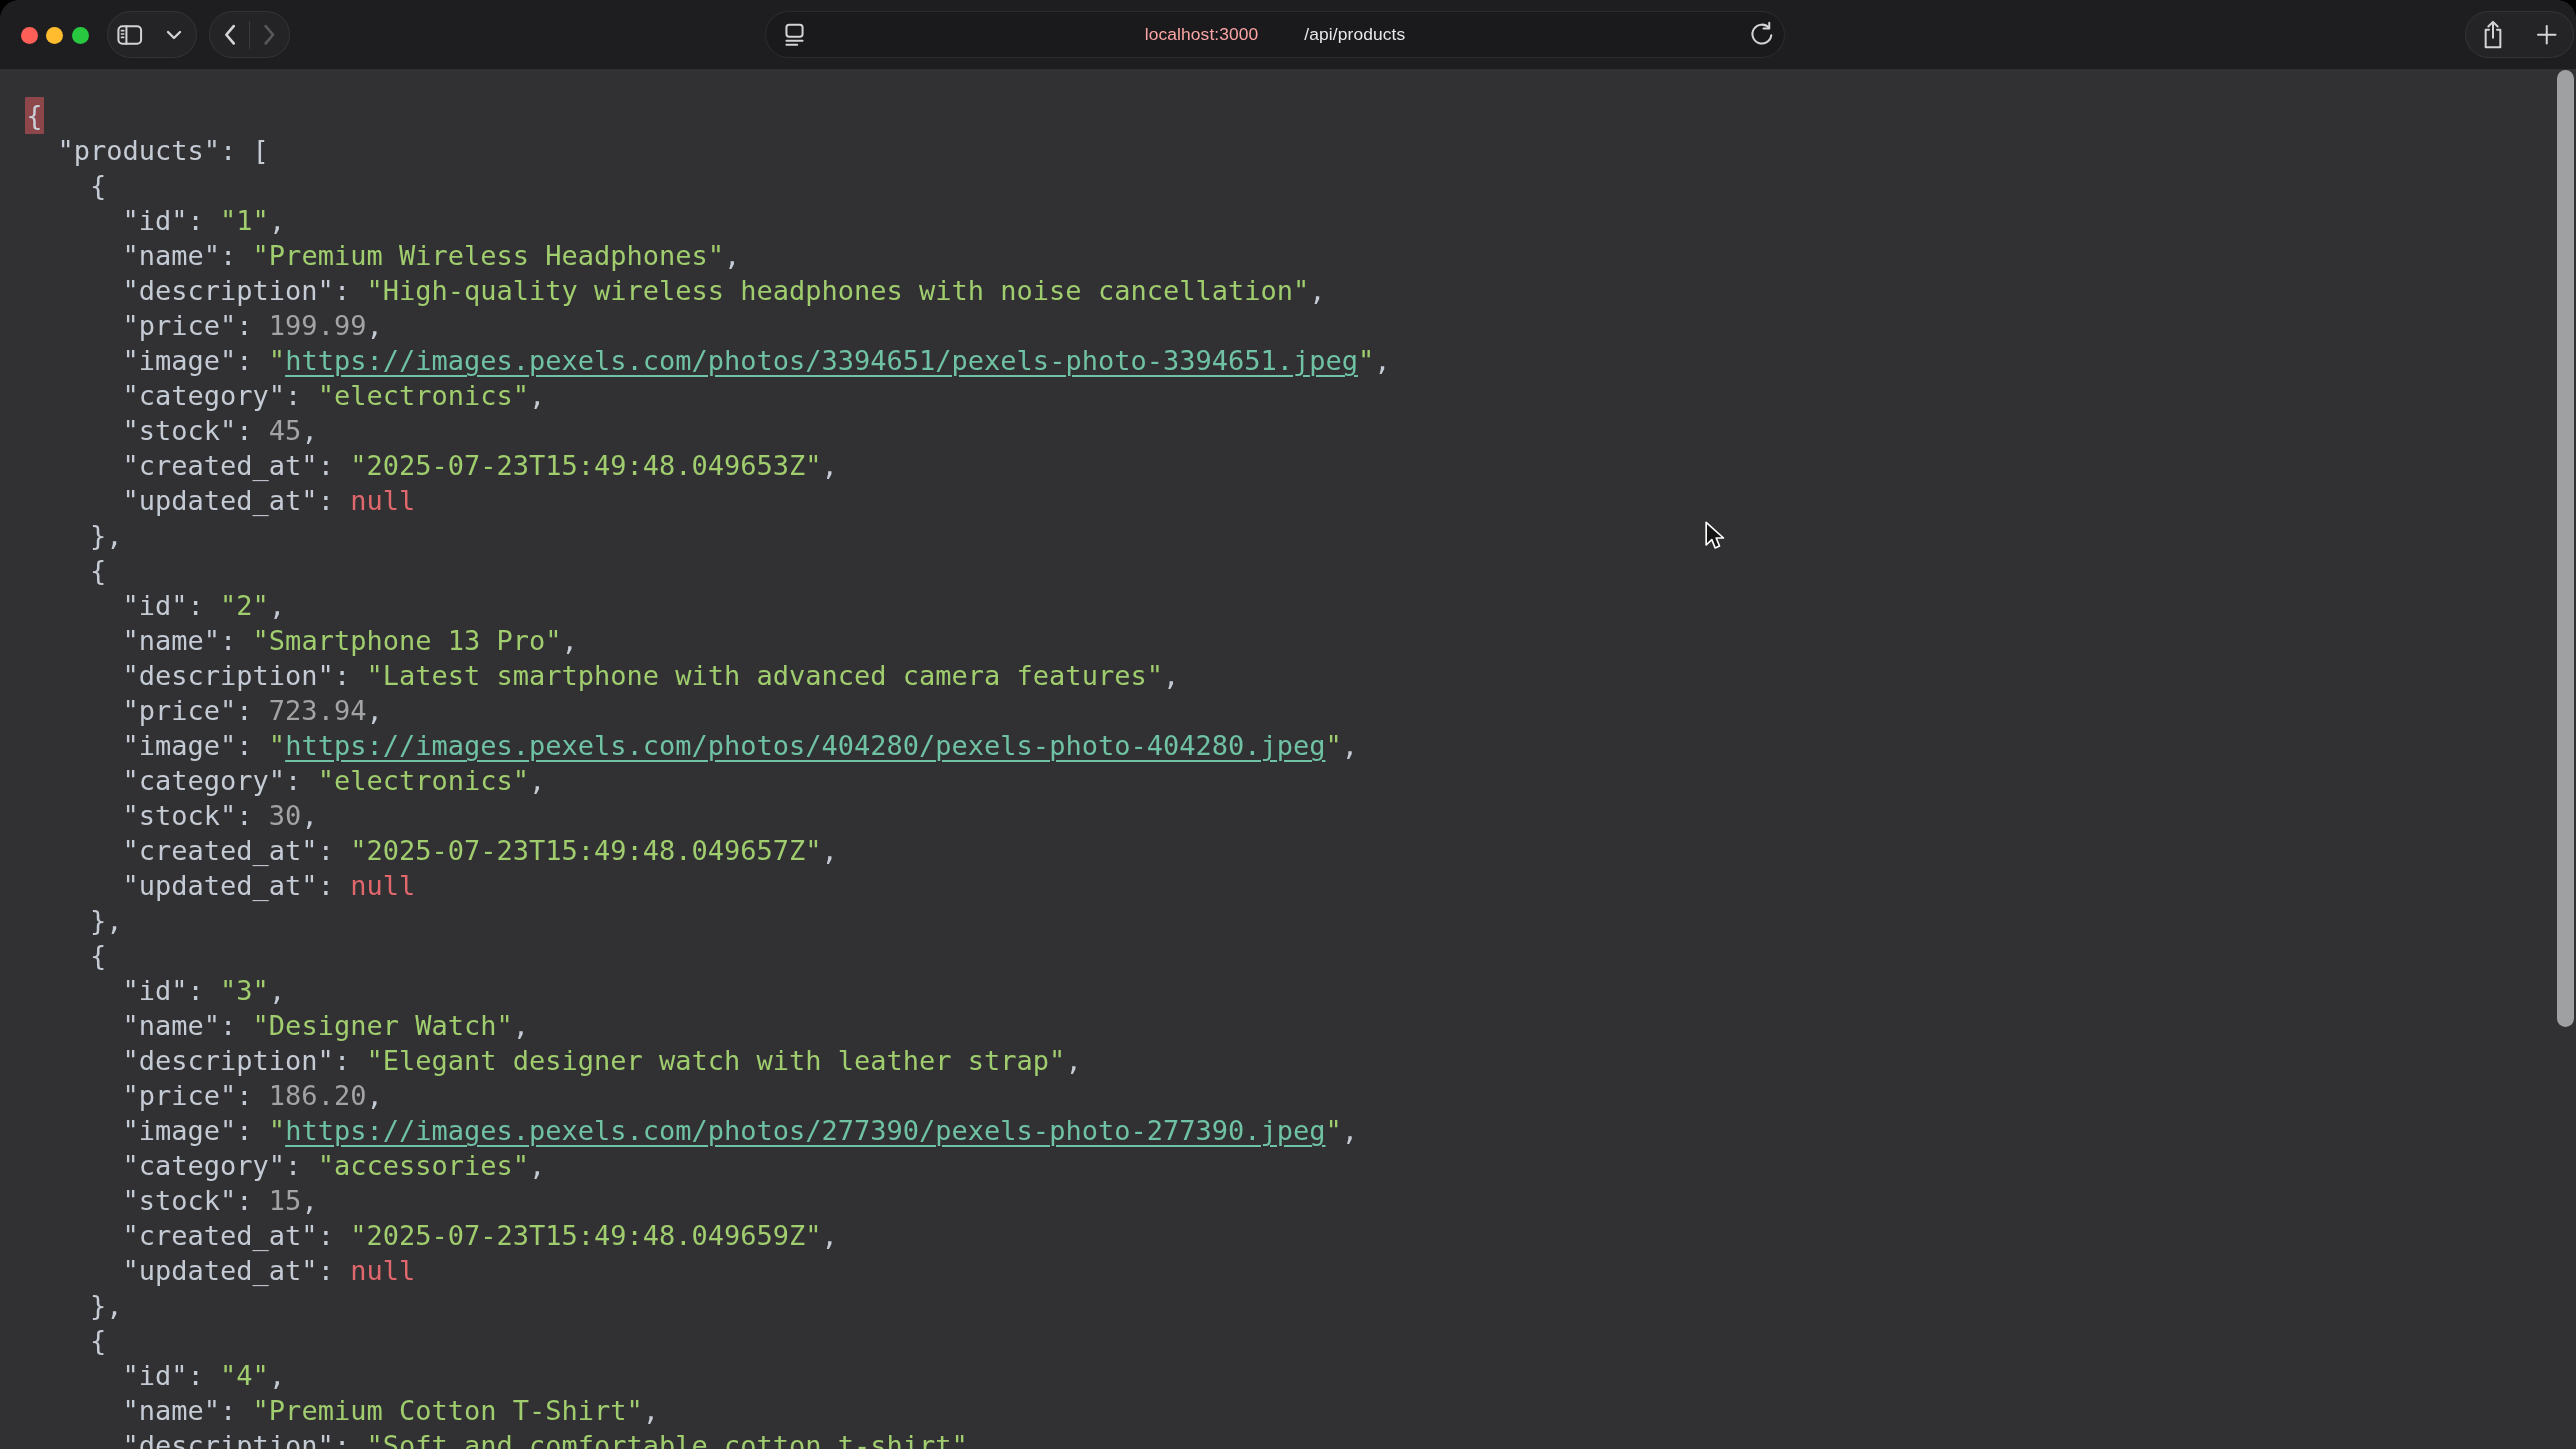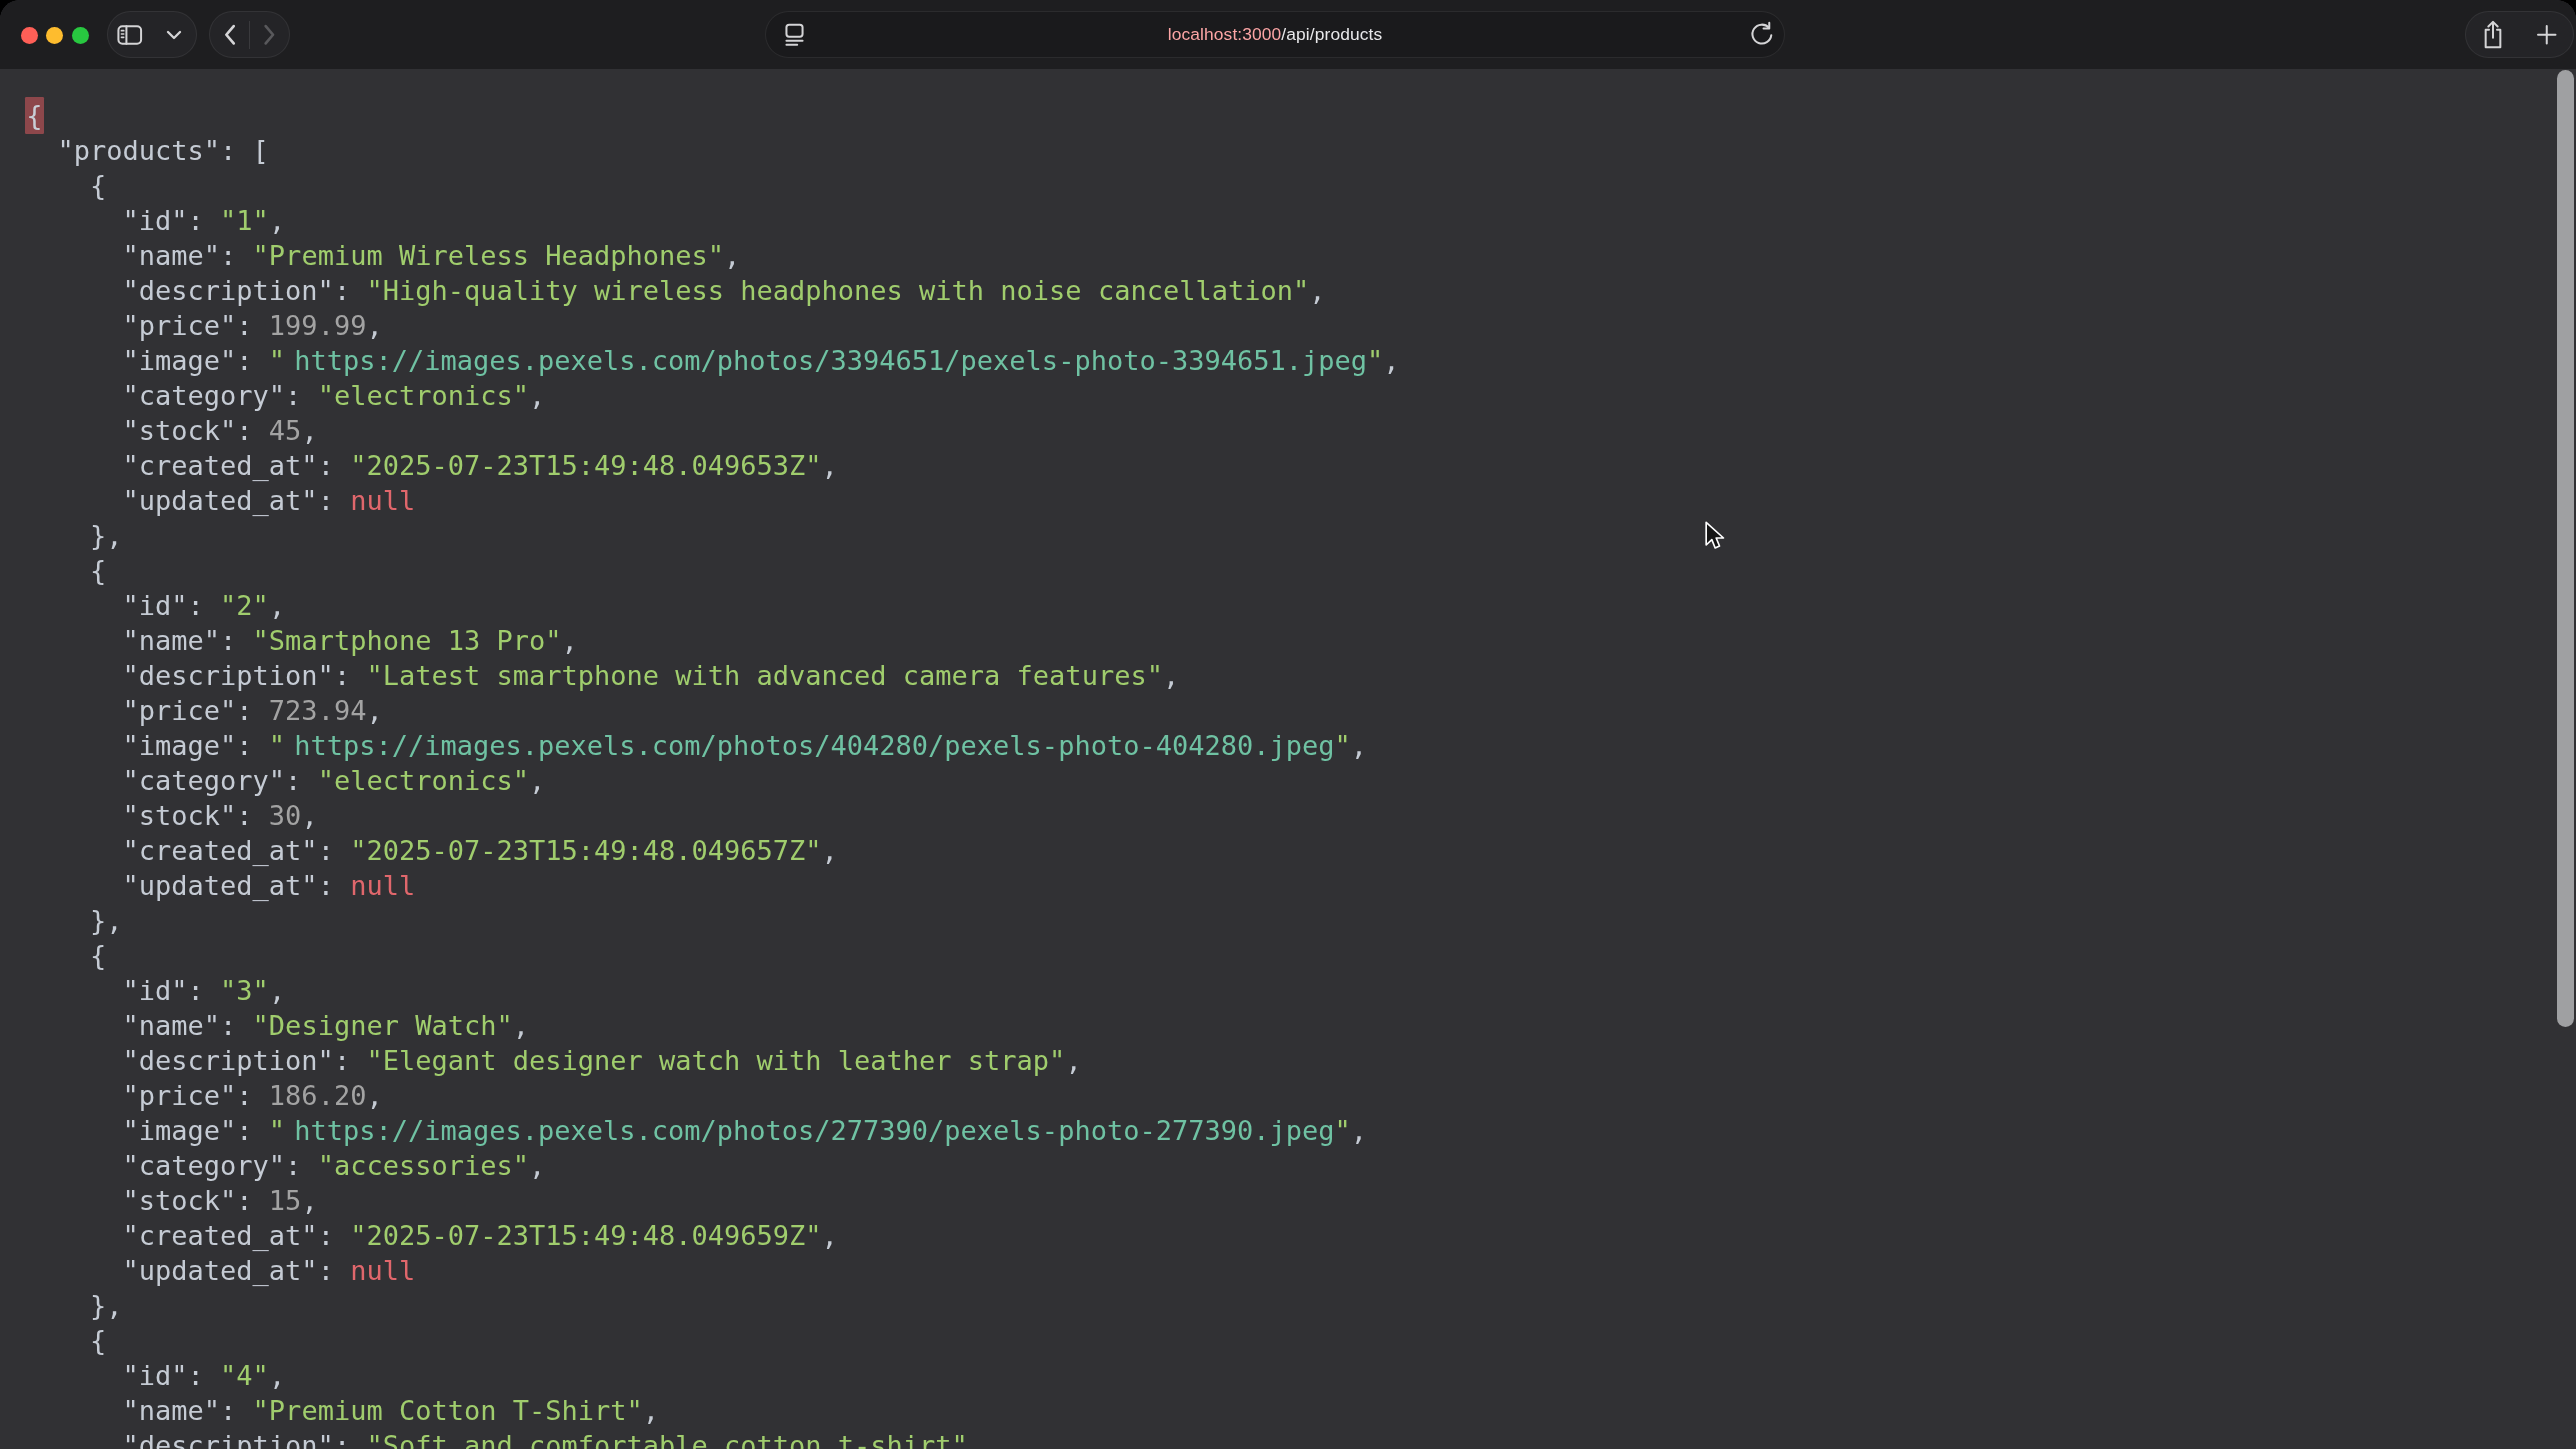--- a/index.html
+++ b/index.html
@@ -23,39 +23,39 @@
   .sidebar-group .btn{width:50%;}
   .nav-group{left:209px;width:81px;}
   .nav-group .btn{width:50%;}
   .nav-divider{width:1.3px;height:28px;background:#3a3a3d;flex:none;}
 
   .urlfield{left:765px;width:1020px;background:#1a1a1c;border-color:rgba(255,255,255,.08);}
   .url-page-btn{position:absolute;left:17.4px;top:0;height:100%;display:flex;align-items:center;}
   .url-refresh-btn{position:absolute;right:9.4px;top:0;height:100%;display:flex;align-items:center;}
   .url-text{font-size:17.4px;letter-spacing:0.1px;white-space:nowrap;}
   .url-host{color:#fca5a5;}
-  .url-path{color:#e8e8ea;}
+  .url-path{color:#e8e8ea;padding-left:46px;}
 
   .actions-group{left:2465px;width:109px;}
   .actions-group .btn{width:50%;}
 
   svg.icon{display:block;}
   svg.icon *{stroke:#d4d4d6;fill:none;stroke-linecap:round;stroke-linejoin:round;}
   svg.icon.dim *{stroke:#58585b;}
 
   
   .content{position:absolute;top:69px;left:0;right:0;bottom:0;background:#313134;overflow:hidden;}
   .code{position:absolute;top:29px;left:25px;right:40px;
         font-family:"DejaVu Sans Mono",monospace;font-size:27px;line-height:35px;color:#c5cbd4;}
   .line{white-space:pre;height:35px;}
   .k,.p{color:#c5cbd4;}
   .s{color:#a0cd6d;}
   .n{color:#a3a3a3;}
   .x{color:#e0676c;}
-  a.l{color:#6fc2a3;text-decoration-thickness:2px;text-underline-offset:4.7px;cursor:pointer;margin-left:9px;}
+  a.l{color:#6fc2a3;text-decoration:underline;text-decoration-thickness:2px;text-underline-offset:4.7px;cursor:pointer;}
   .hl{background:#8d474b;color:#c9ced6;padding:2.7px 1.3px;border-radius:1.3px;}
 
   .scrollbar-thumb{position:absolute;right:2px;top:1.3px;width:17px;height:957px;
                    background:#9fa0a2;border-radius:8.7px;}
 
   .cursor{position:absolute;left:1704px;top:521px;}
 </style>
 </head>
 <body>
 

